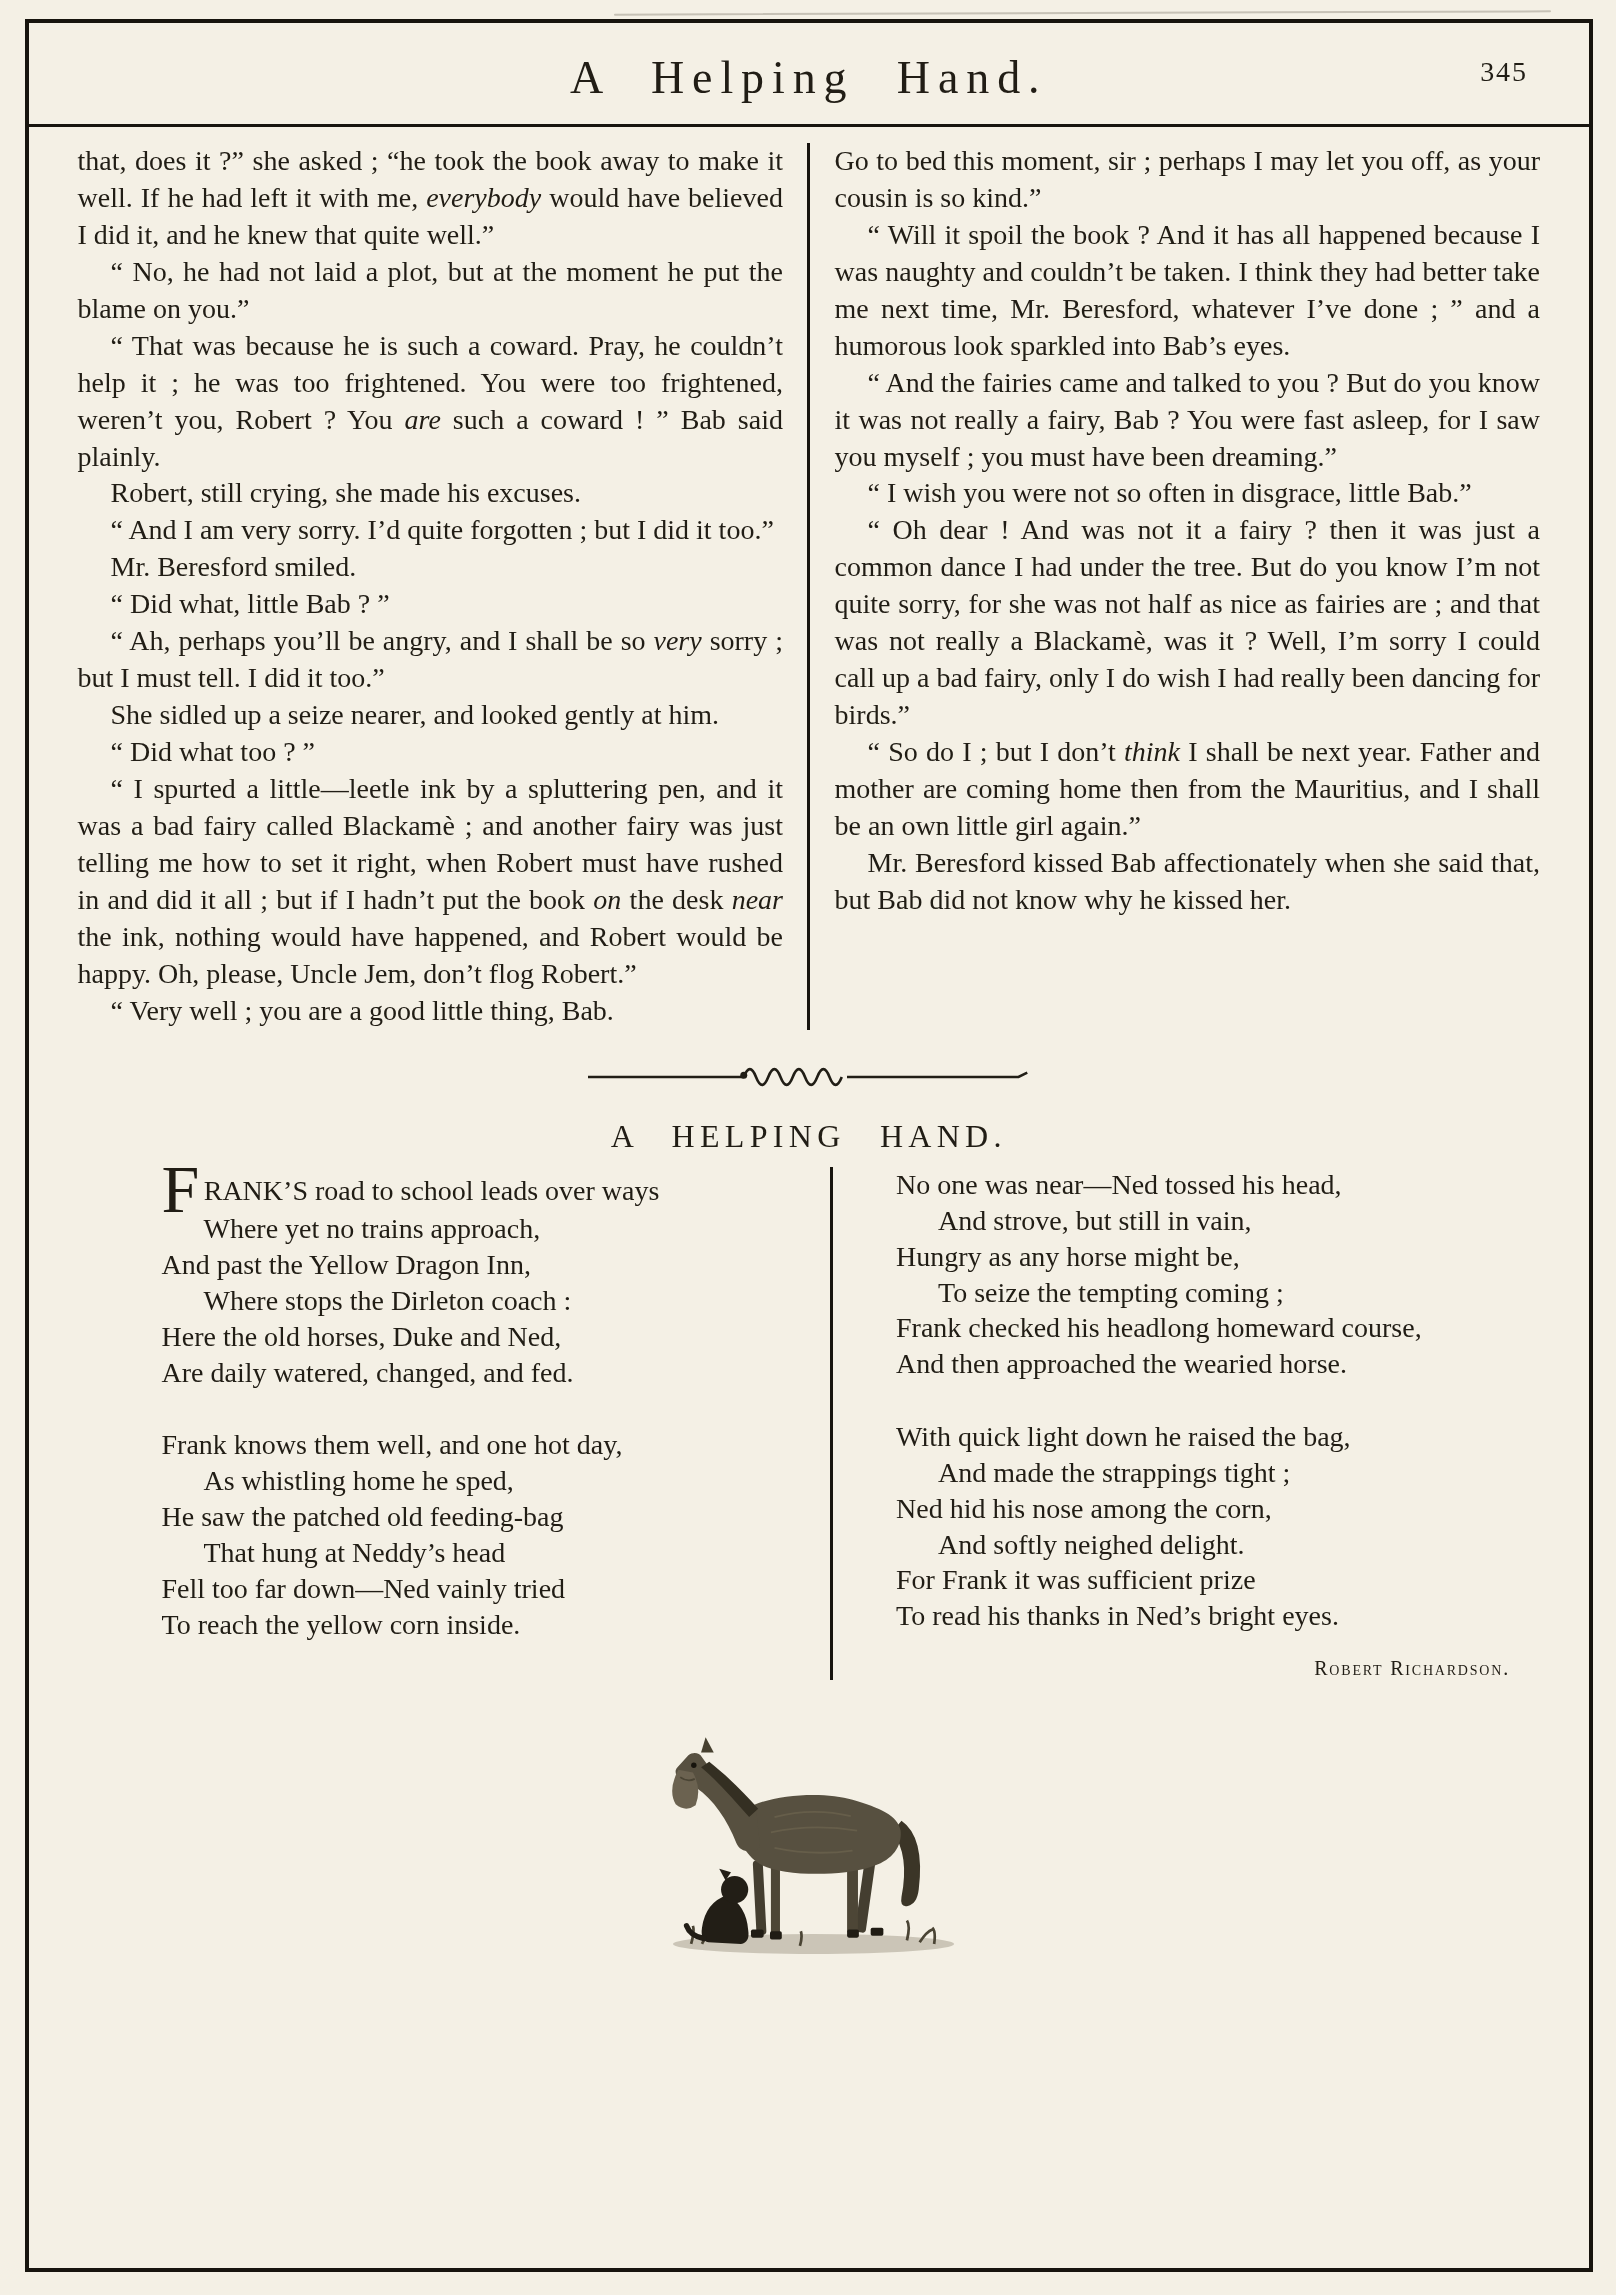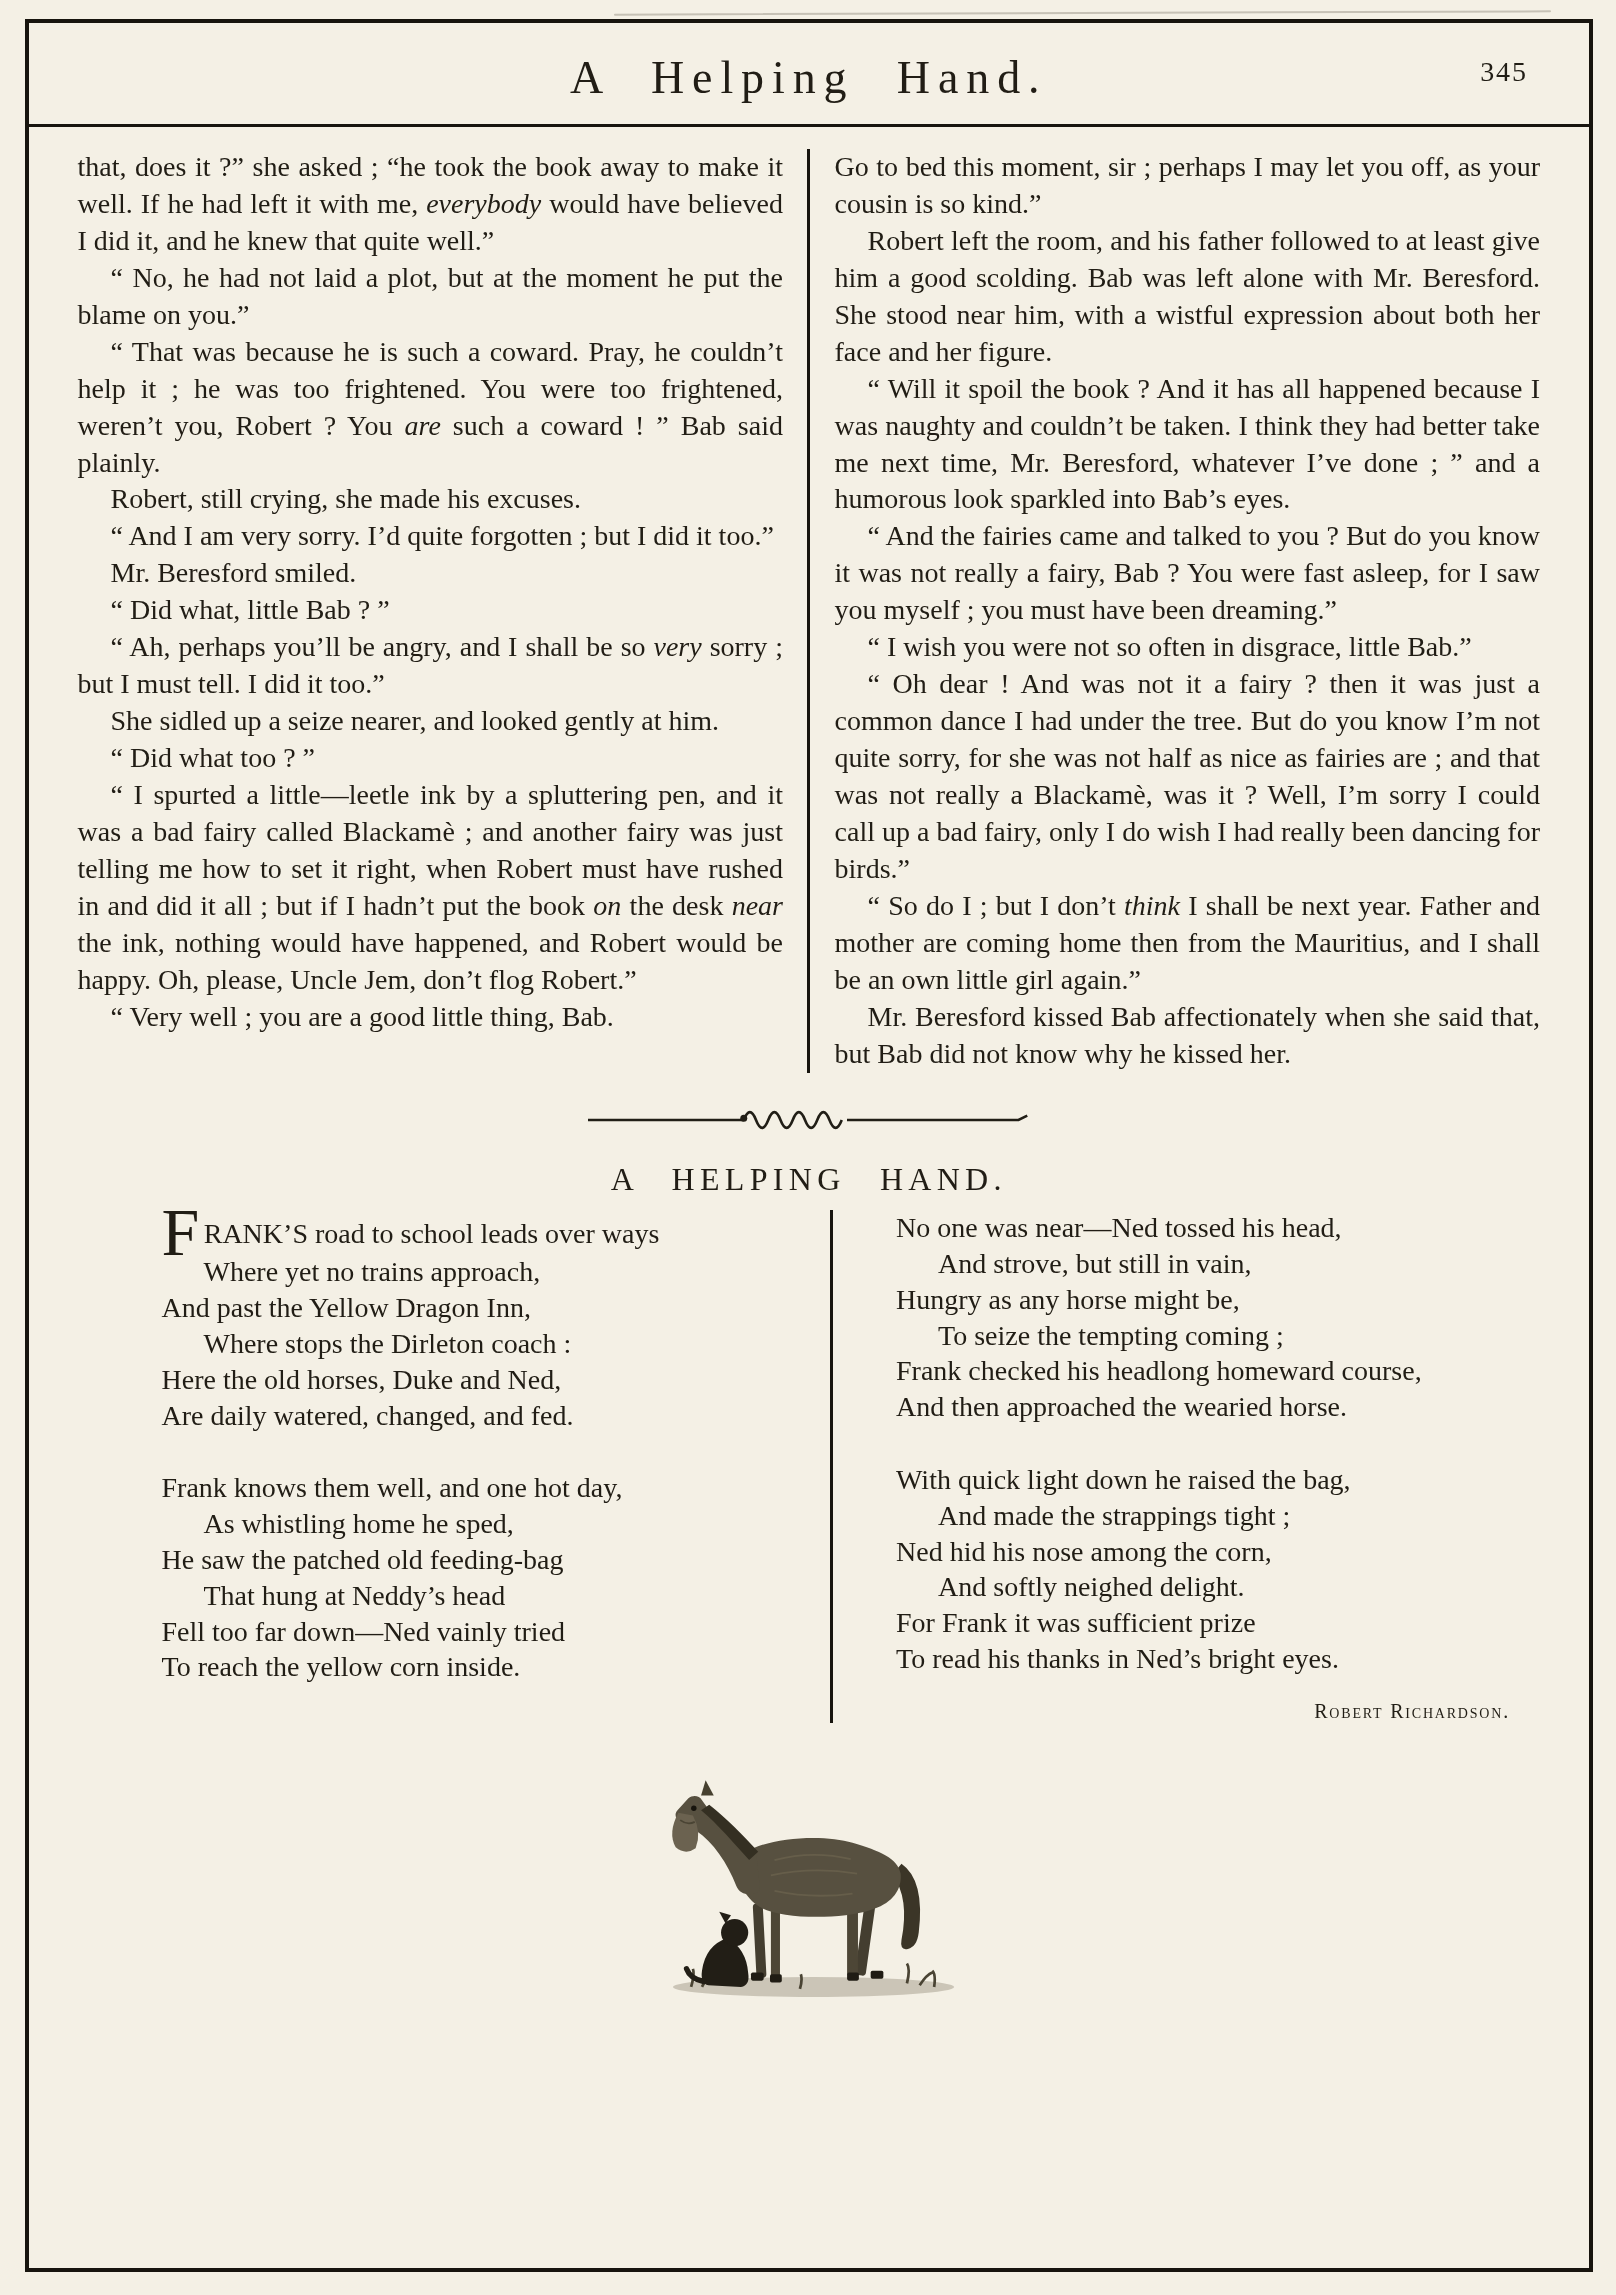--- a/index.html
+++ b/index.html
@@ -33,21 +33,21 @@
     position:absolute; right:12.3px; top:5.3px;
     font-size:28px; letter-spacing:1.8px;
   }
   .header-rule {
     height:2.6px; background:#17140e;
     margin:12.3px -49px 0 -49px;
   }
 
   
   .two-col { display:flex; align-items:stretch; }
-  .prose { padding-top:22px; }
+  .prose { padding-top:16px; }
   .col { flex:1 1 0; min-width:0; }
   .col-rule { width:2.6px; background:#17140e; margin:0 24.5px; flex:0 0 auto; }
   .prose p {
     margin:0; font-size:28px; line-height:1.32;
     text-align:justify;
   }
   .prose p.indent { text-indent:33px; }
   .prose em { font-style:italic; }
 
   
@@ -101,21 +101,20 @@
             <p class="indent"><span>“ Did what, little Bab ? ”</span></p>
             <p class="indent"><span>“ Ah, perhaps you’ll be angry, and I shall be so </span><em>very</em><span> sorry ; but I must tell.  I did it too.”</span></p>
             <p class="indent"><span>She sidled up a seize nearer, and looked gently at him.</span></p>
             <p class="indent"><span>“ Did what too ? ”</span></p>
             <p class="indent"><span>“ I spurted a little—leetle ink by a spluttering pen, and it was a bad fairy called Blackamè ; and another fairy was just telling me how to set it right, when Robert must have rushed in and did it all ; but if I hadn’t put the book </span><em>on</em><span> the desk </span><em>near</em><span> the ink, nothing would have happened, and Robert would be happy.  Oh, please, Uncle Jem, don’t flog Robert.”</span></p>
             <p class="indent"><span>“ Very well ; you are a good little thing, Bab.</span></p>
           </div>
         <div class="col-rule"></div>
         <div class="col" id="story-right">
             <p><span>Go to bed this moment, sir ; perhaps I may let you off, as your cousin is so kind.”</span></p>
-            <p class="indent"><span>Robert left the room, and his father followed to at least give him a good scolding.  Bab was left alone with Mr. Beresford.  She stood near him, with a wistful expression about both her face and her figure.</span></p>
             <p class="indent"><span>“ Will it spoil the book ?  And it has all happened because I was naughty and couldn’t be taken.  I think they had better take me next time, Mr. Beresford, whatever I’ve done ; ” and a humorous look sparkled into Bab’s eyes.</span></p>
             <p class="indent"><span>“ And the fairies came and talked to you ?  But do you know it was not really a fairy, Bab ?  You were fast asleep, for I saw you myself ; you must have been dreaming.”</span></p>
             <p class="indent"><span>“ I wish you were not so often in disgrace, little Bab.”</span></p>
             <p class="indent"><span>“ Oh dear !  And was not it a fairy ? then it was just a common dance I had under the tree.  But do you know I’m not quite sorry, for she was not half as nice as fairies are ; and that was not really a Blackamè, was it ?  Well, I’m sorry I could call up a bad fairy, only I do wish I had really been dancing for birds.”</span></p>
             <p class="indent"><span>“ So do I ; but I don’t </span><em>think</em><span> I shall be next year.  Father and mother are coming home then from the Mauritius, and I shall be an own little girl again.”</span></p>
             <p class="indent"><span>Mr. Beresford kissed Bab affectionately when she said that, but Bab did not know why he kissed her.</span></p>
           </div>
       </section>
 
       <div class="ornament-row">

